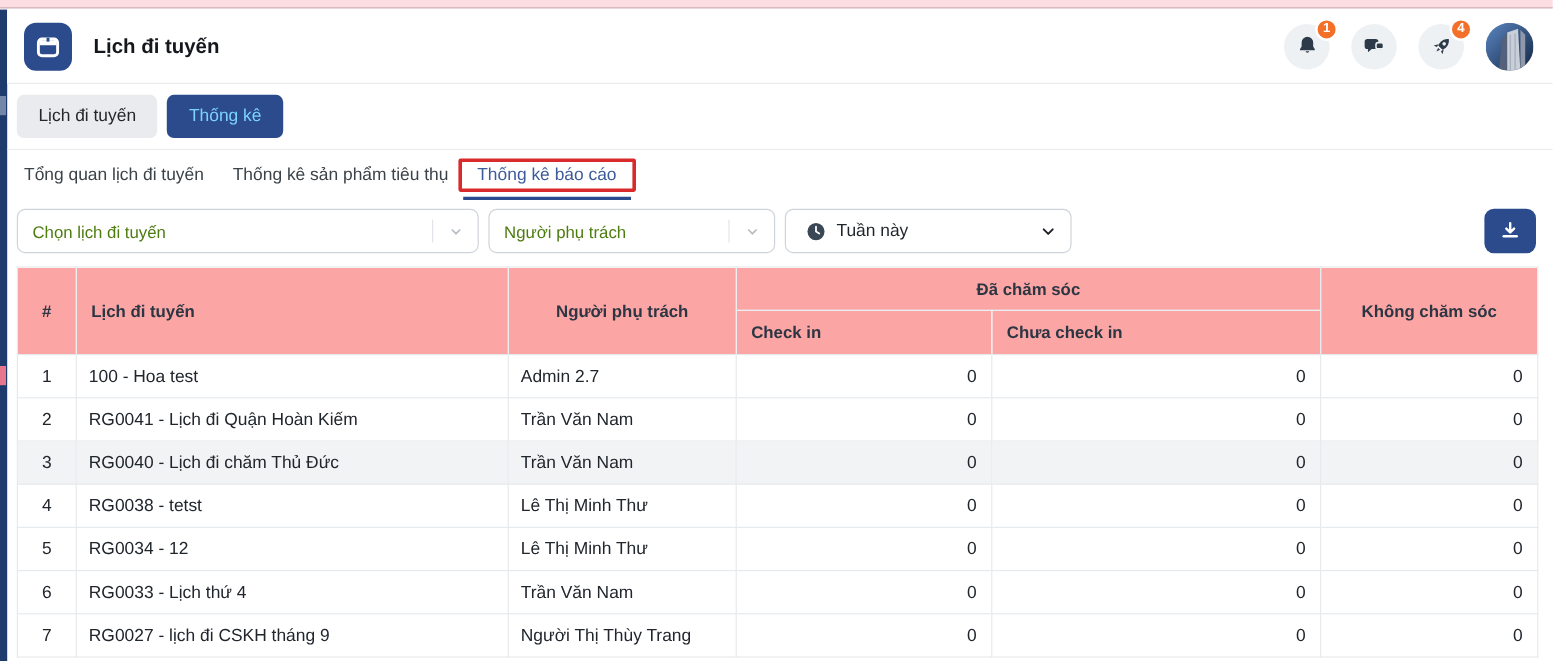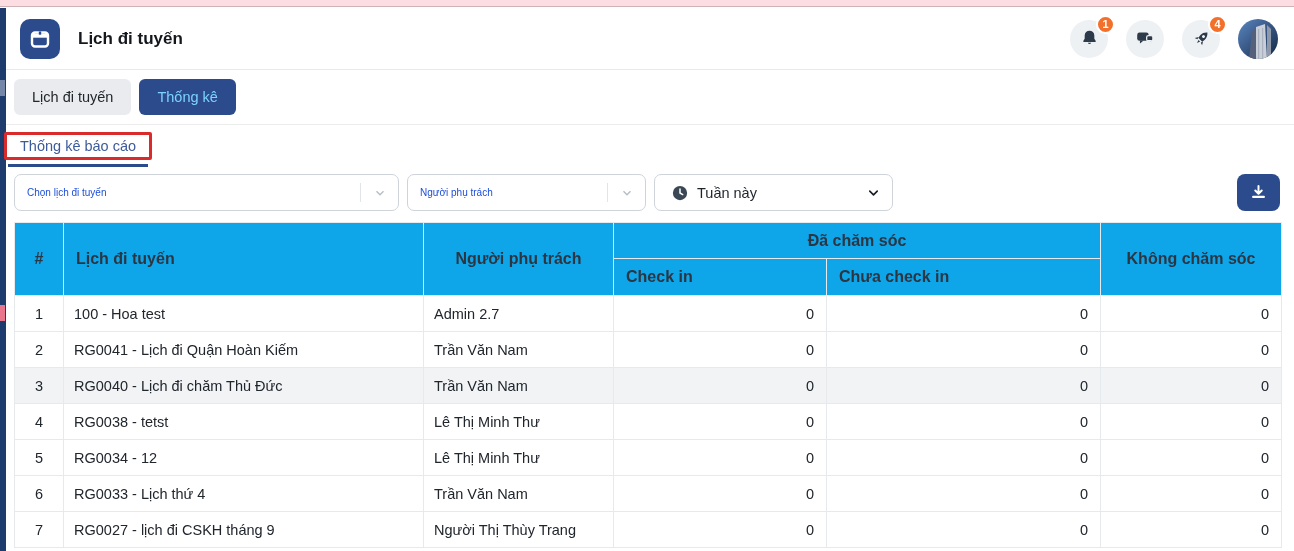--- a/index.html
+++ b/index.html
@@ -46,35 +46,35 @@
     cursor:pointer; white-space:nowrap; position:relative; }
   .subtab.active { color:#3d5b9b; box-shadow:inset 0 -3px 0 #2b4b8c; }
   .annotation { position:absolute; left:-4px; right:-4px; top:7px; bottom:7px;
     border:3px solid #d92b2b; border-radius:2px; pointer-events:none; }
 
   
   .filter-row { position:absolute; left:14px; top:174px; width:1266px; height:37px;
     display:flex; align-items:center; gap:8px; }
   .select-box { position:relative; height:37px; background:#fff; border:1px solid #cfd4da;
     border-radius:7px; display:flex; align-items:center; cursor:pointer; }
-  .select-box .ph { padding-left:12px; font-size:10px; color:#1d4ed8; }
+  .select-box .ph { padding-left:12px; font-size:14px; color:#4d7c0f; }
   .select-box .val { font-size:14.5px; color:#1f242b; }
   .select-box .divider { position:absolute; right:37px; top:8px; bottom:8px; width:1px; background:#e1e4e8; }
   .select-box .chev { position:absolute; right:11px; top:50%; transform:translateY(-50%); }
   .w-schedule { width:385px; }
   .w-assignee { width:239px; }
   .w-period { width:239px; padding-left:16px; gap:8px; }
   .download-btn { margin-left:auto; width:43px; height:37px; background:#2b4b8c; border:none;
     border-radius:8px; display:flex; align-items:center; justify-content:center; cursor:pointer; }
 
   
   .table-wrap { position:absolute; left:14px; top:222px; width:1267px; }
   table { width:1267px; border-collapse:collapse; table-layout:fixed; font-size:14.5px; }
   th, td { border:1px solid #e7eaed; overflow:hidden; white-space:nowrap; }
-  thead th { background:#0ea5e9; font-weight:bold; color:#2c3643; font-size:16px; }
+  thead th { background:#fca5a5; font-weight:bold; color:#2c3643; font-size:14px; }
   thead tr.group-row th { height:36px; }
   thead tr.sub-row th { height:37px; }
   tbody tr { height:36px; background:#fff; }
   tbody tr.hl { background:#f1f3f5; }
   .c { text-align:center; }
   .l { text-align:left; padding-left:12px; }
   .r { text-align:right; padding-right:12px; }
   td.l { padding-left:10px; }
   td { color:#21262d; }
 </style>
@@ -146,20 +146,26 @@
 <div class="tab-row">
   <div class="tab inactive">
     <span>Lịch đi tuyến</span>
   </div>
   <div class="tab active">
     <span>Thống kê</span>
   </div>
 </div>
 
 <div class="subtab-row">
+  <div class="subtab">
+    <span>Tổng quan lịch đi tuyến</span>
+  </div>
+  <div class="subtab">
+    <span>Thống kê sản phẩm tiêu thụ</span>
+  </div>
   <div class="subtab active">
     <span>Thống kê báo cáo</span>
     <span class="annotation"></span>
   </div>
 </div>
 
 <div class="filter-row">
   <div class="select-box w-schedule">
     <span class="ph">Chọn lịch đi tuyến</span>
     <span class="divider"></span>

